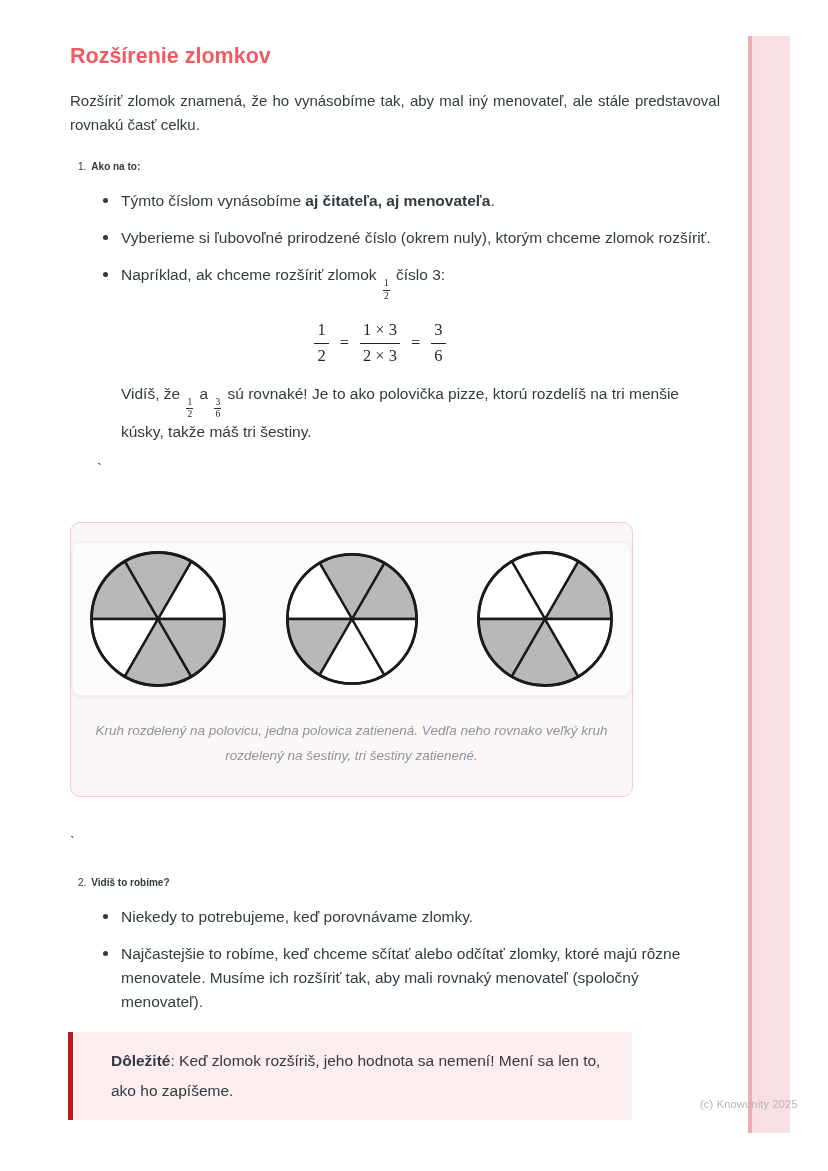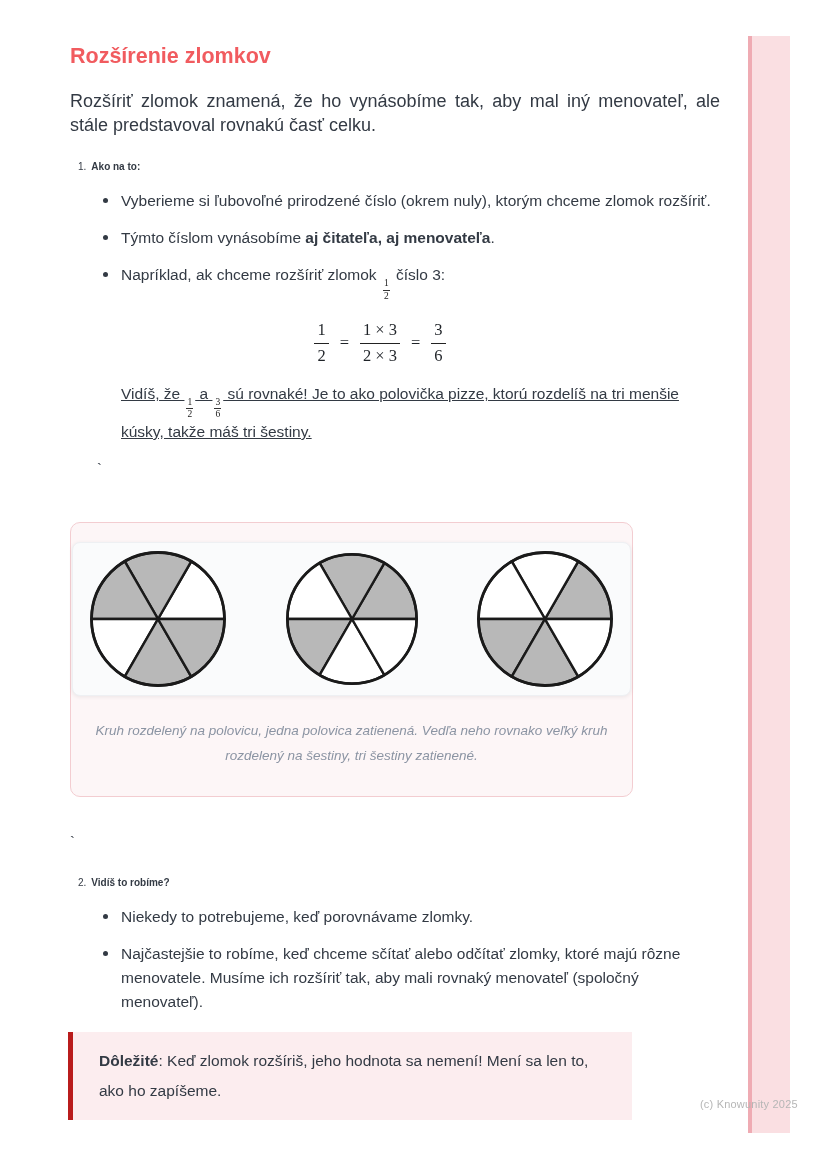--- a/index.html
+++ b/index.html
@@ -13,21 +13,21 @@
   .stripe {
     position:absolute; left:748px; top:36px; width:42px; height:1097px;
     background:#fadfe2; border-left:4px solid #efabb3;
   }
   
   .heading {
     margin:44px 108px 0 70px; font-size:21.5px; font-weight:bold; color:#f15b5f;
   }
   
   .intro {
-    margin:20px 0 0 70px; width:650px; font-size:18px; line-height:24px;
+    margin:20px 0 0 70px; width:650px; font-size:15px; line-height:24px;
     text-align:justify;
   }
   
   .list-head { margin:24px 0 0 78px; font-size:10px; }
   .list-head .num { font-weight:normal; margin-right:5px; }
   .list-head .ttl { font-weight:bold; }
   
   .bullets { margin-left:103px; width:615px; }
   .bullet { display:flex; margin-top:13px; }
   .bullet:first-child { margin-top:17px; }
@@ -46,21 +46,21 @@
   .formula-wrap { margin:20px 0 0 70px; width:620px; display:flex; justify-content:center; }
   .formula-row {
     display:inline-flex; align-items:center; gap:10px;
     font-family:"Liberation Serif", serif; font-size:16.5px; color:#1f2328;
   }
   .dfrac { display:inline-flex; flex-direction:column; align-items:center; line-height:1.15; }
   .dfrac .n { border-bottom:1.4px solid #222; padding:0 3px 3px; }
   .dfrac .d { padding-top:3px; }
   .feq { padding:0 1px; }
   
-  .explain { margin:16px 0 0 121px; width:596px; font-size:15.5px; line-height:24px;text-decoration:underline; }
+  .explain { margin:16px 0 0 121px; width:596px; font-size:15.5px; line-height:24px; }
   
   .stray1 { margin:16px 0 0 97px; font-size:15px; height:18px; color:#333a44; }
   .stray2 { margin:36px 0 0 70px; font-size:15px; height:18px; color:#333a44; }
   
   .figure-box {
     margin:44px 0 0 70px; width:563px;
     border:1px solid #f3cdd1; border-radius:10px; background:#fdf6f7;
     padding:19px 1px 28px;
   }
   .figure-card {
@@ -73,21 +73,21 @@
   .figure-caption {
     margin:22px auto 0; max-width:515px; text-align:center;
     font-style:italic; font-size:13.5px; line-height:25px; color:#8b94a3;
   }
   
   .list-head.second { margin-top:26px; }
   
   .callout {
     margin:18px 0 0 68px; width:564px;
     background:#fcedef; border-left:5px solid #b91c1c;
-    padding:14px 28px 14px 26px;
+    padding:14px 28px 14px 38px;
     font-size:15.5px; line-height:30px;
   }
   .callout b { font-weight:bold; }
   
   .copyright {
     position:absolute; left:700px; top:1098px; z-index:2;
     font-size:11px; color:#b6b6b6; letter-spacing:0.2px;
   }
 </style>
 </head>
@@ -101,25 +101,25 @@
 
   <p class="intro">Rozšíriť zlomok znamená, že ho vynásobíme tak, aby mal iný menovateľ, ale stále predstavoval rovnakú časť celku.</p>
 
   <div class="list-head">
     <span class="num">1.</span><span class="ttl">Ako na to:</span>
   </div>
 
   <div class="bullets">
     <div class="bullet">
       <span class="dot"></span>
+      <span class="btext"><span>Týmto číslom vynásobíme </span><b>aj čitateľa, aj menovateľa</b><span>.</span></span>
+    </div>
+    <div class="bullet">
+      <span class="dot"></span>
       <span class="btext">Vyberieme si ľubovoľné prirodzené číslo (okrem nuly), ktorým chceme zlomok rozšíriť.</span>
-    </div>
-    <div class="bullet">
-      <span class="dot"></span>
-      <span class="btext"><span>Týmto číslom vynásobíme </span><b>aj čitateľa, aj menovateľa</b><span>.</span></span>
     </div>
     <div class="bullet">
       <span class="dot"></span>
       <span class="btext"><span>Napríklad, ak chceme rozšíriť zlomok </span><span class="ifrac">
             <span class="n">1</span>
             <span class="d">2</span>
           </span><span> číslo 3:</span></span>
     </div>
   </div>
 

